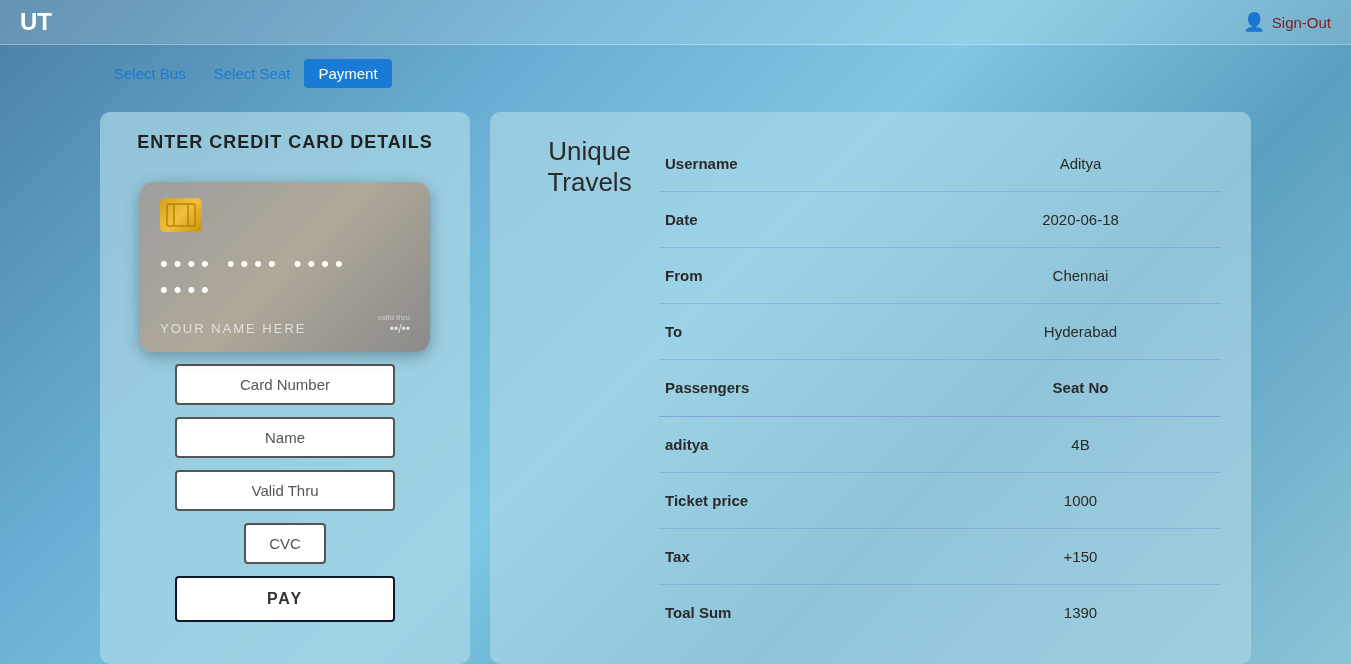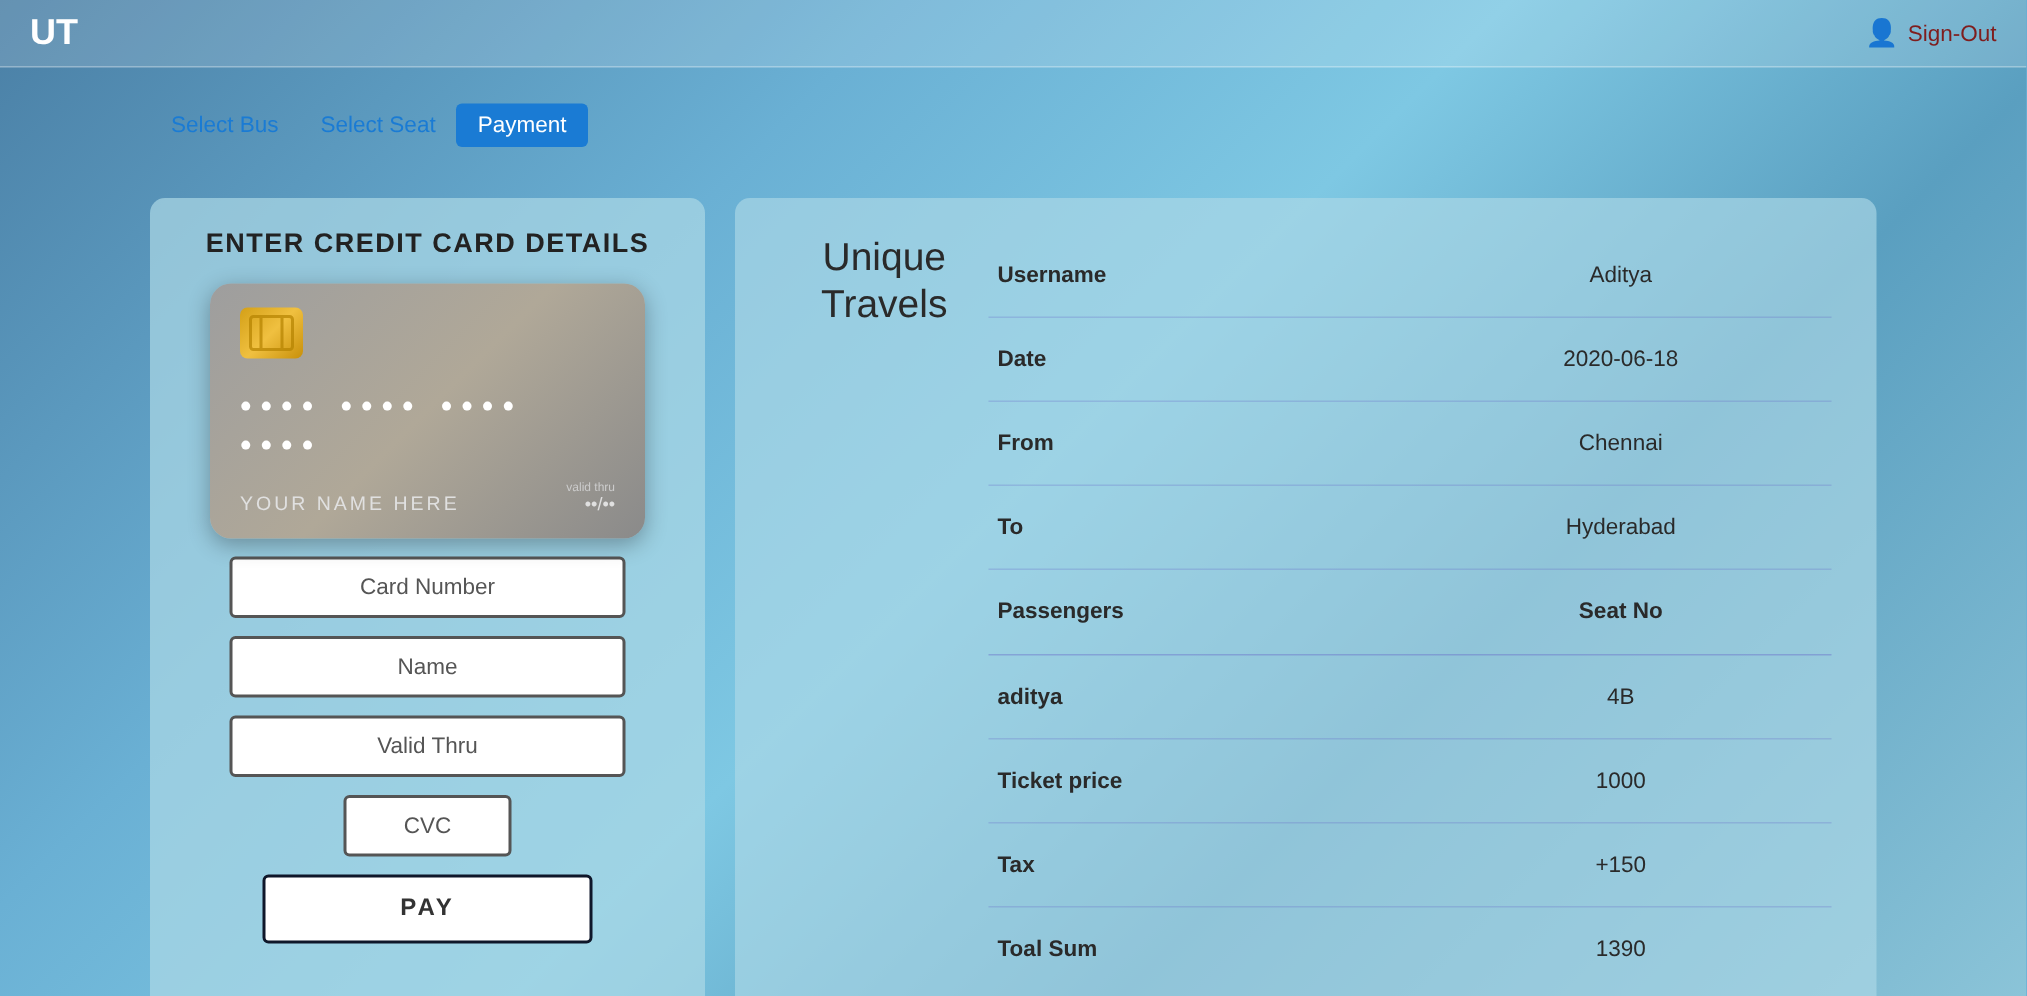--- a/index.html
+++ b/index.html
@@ -52,21 +52,21 @@
       text-decoration: none;
     }
 
     
     .breadcrumb {
       position: relative;
       z-index: 10;
       display: flex;
       align-items: flex-start;
       gap: 0;
-      padding: 24px 100px;
+      padding: 14px 100px;
     }
     .breadcrumb-item {
       font-size: 15px;
       color: #1a7bd4;
       cursor: pointer;
       padding: 6px 14px;
       text-decoration: none;
     }
     .breadcrumb-item.active {
       background: #1a7bd4;
@@ -95,21 +95,21 @@
       display: flex;
       flex-direction: column;
       align-items: center;
       gap: 12px;
     }
     .left-card-title {
       font-size: 18px;
       font-weight: bold;
       color: #222;
       letter-spacing: 1px;
-      margin-bottom: 4px;
+      margin-bottom: 17px;
     }
 
     
     .credit-card-visual {
       width: 290px;
       height: 170px;
       background: linear-gradient(135deg, #9e9e9e, #b0a898, #8a8a8a);
       border-radius: 14px;
       padding: 16px 20px;
       position: relative;
@@ -168,36 +168,36 @@
       font-size: 8px;
       color: #ccc;
     }
     .card-valid-date {
       font-size: 12px;
       color: #e0e0e0;
     }
 
     
     .form-input {
-      width: 264px;
+      width: 220px;
       padding: 10px 14px;
       border: 2px solid #555;
       border-radius: 4px;
       font-size: 15px;
       text-align: center;
       color: #333;
       background: white;
       outline: none;
     }
     .form-input::placeholder {
       color: #555;
       font-size: 15px;
     }
     .cvc-input {
-      width: 112px;
+      width: 82px;
     }
     .pay-button {
       width: 220px;
       padding: 12px;
       background: white;
       border: 2px solid #0f172a;
       border-radius: 4px;
       font-size: 16px;
       font-weight: bold;
       color: #333;

